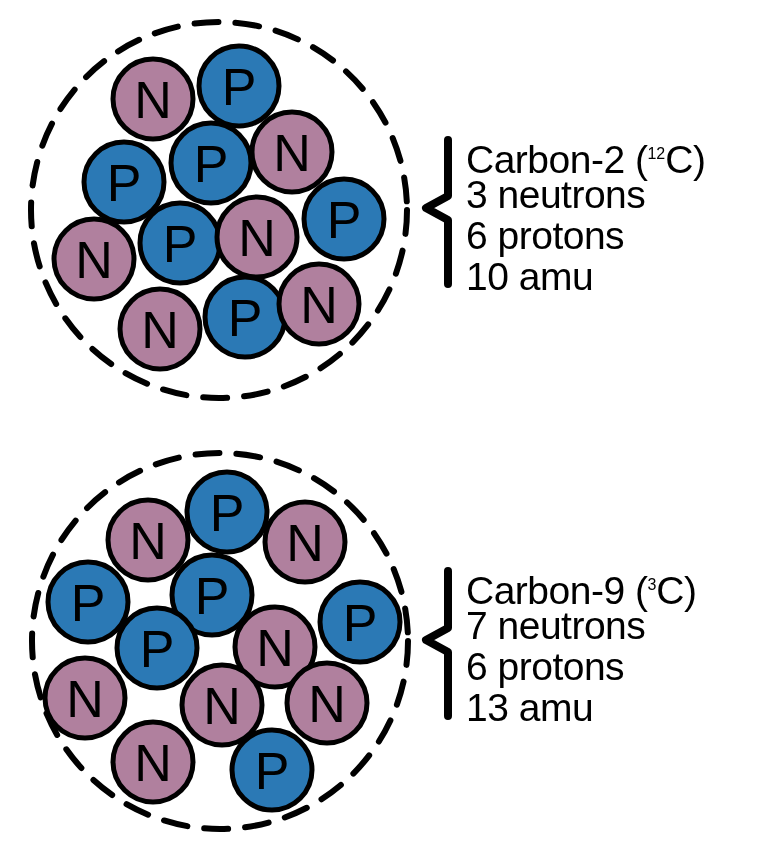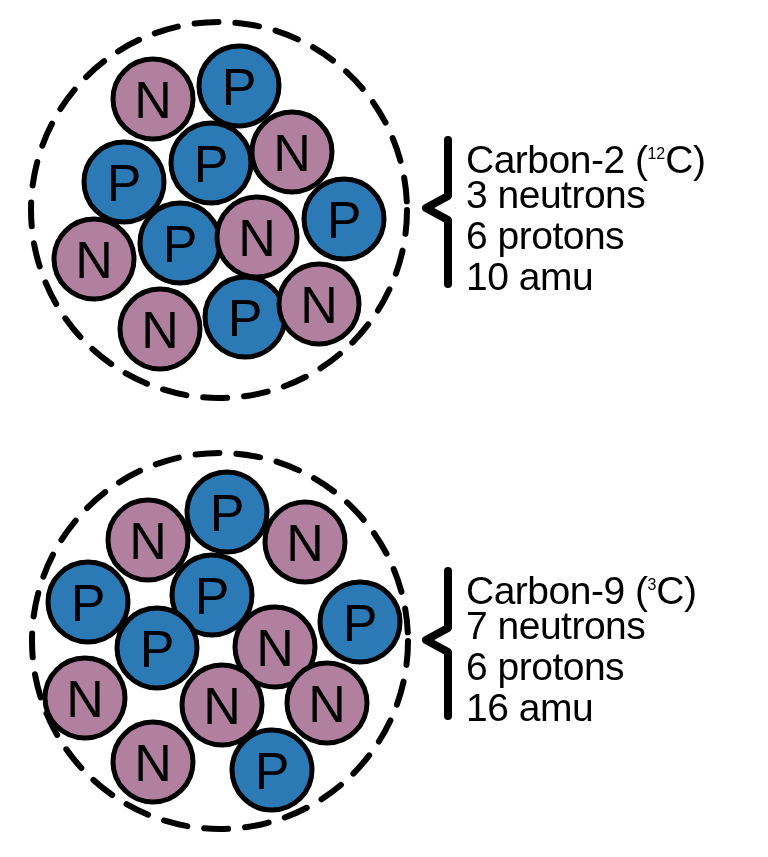--- a/index.html
+++ b/index.html
@@ -109,16 +109,16 @@
     <div class="label-line"><span>Carbon-2 (</span><span class="sup">12</span><span>C)</span></div>
     <div class="label-line">3 neutrons</div>
     <div class="label-line">6 protons</div>
     <div class="label-line">10 amu</div>
   </div>
 
   <div class="label-block" style="top:564px">
     <div class="label-line"><span>Carbon-9 (</span><span class="sup">3</span><span>C)</span></div>
     <div class="label-line">7 neutrons</div>
     <div class="label-line">6 protons</div>
-    <div class="label-line">16 amu</div>
+    <div class="label-line">13 amu</div>
   </div>
 
 </div>
 
 </body></html>

